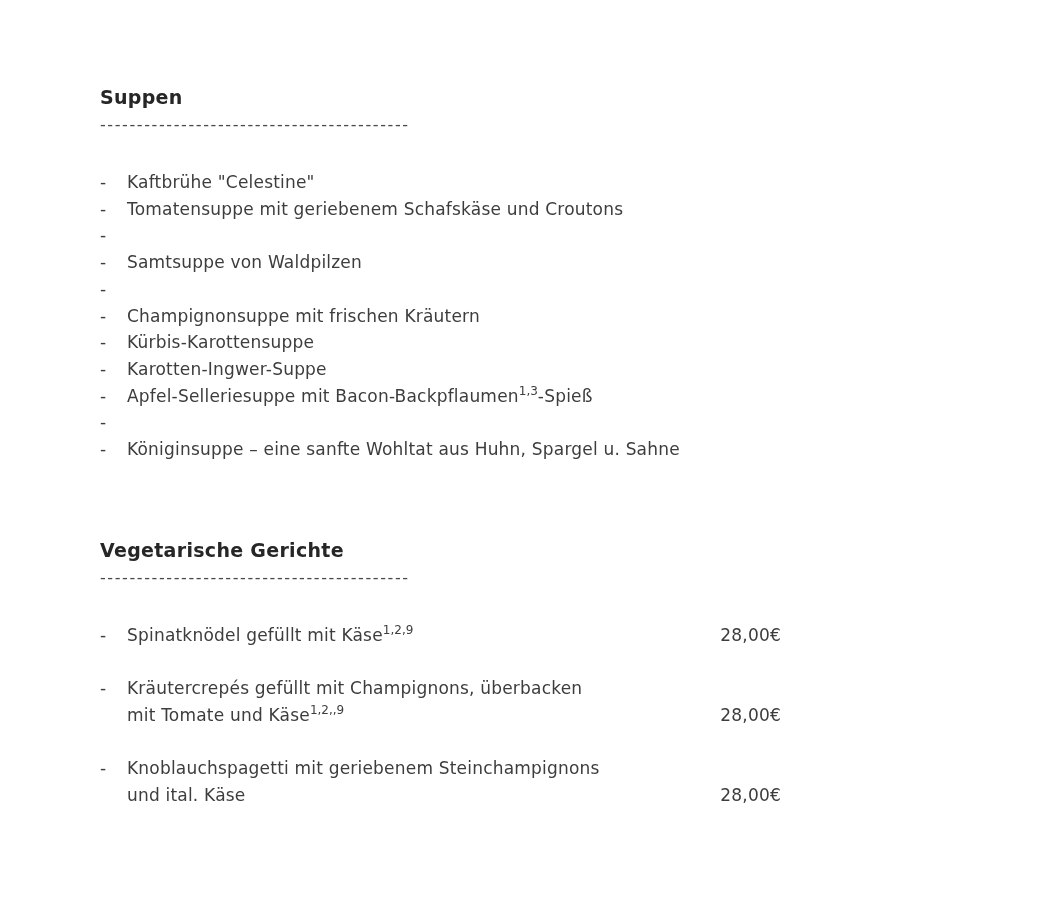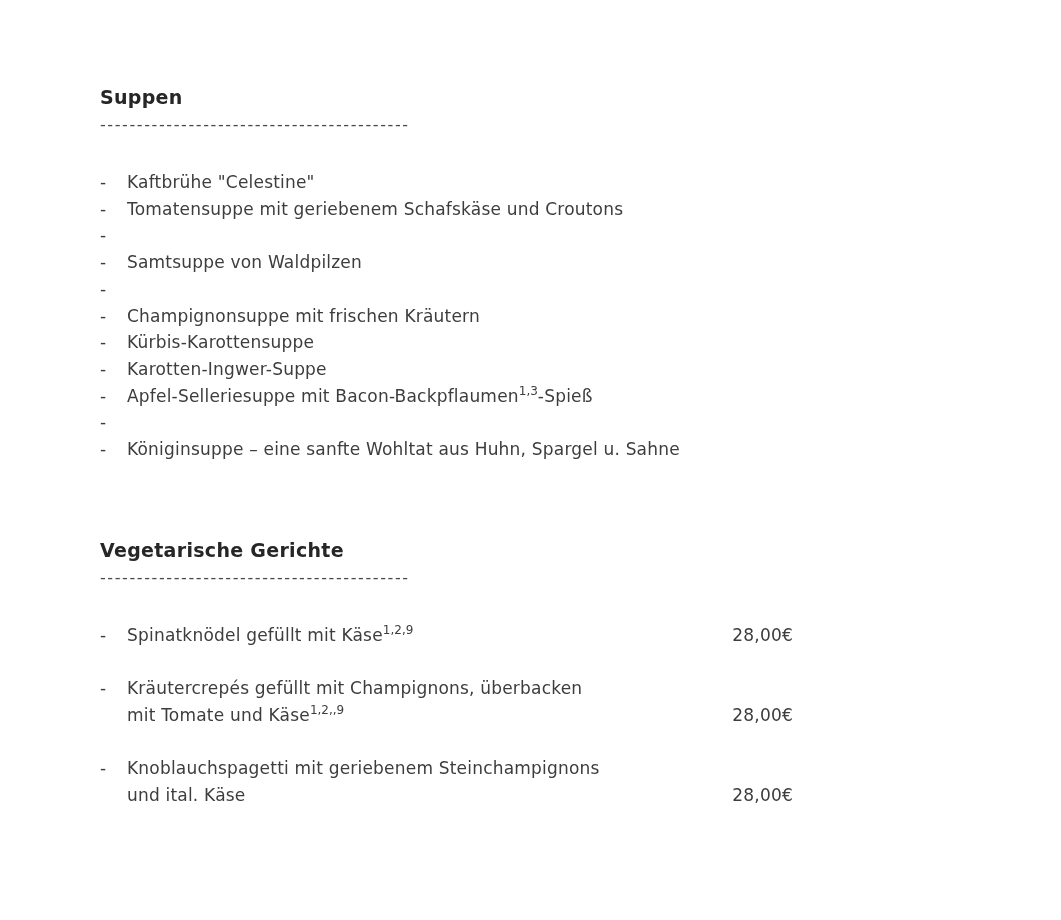--- a/index.html
+++ b/index.html
@@ -55,21 +55,21 @@
     width:693px;
     margin-bottom:26.5px;
     font-size:17px;
     line-height:26.7px;
     letter-spacing:.2px;
   }
   .vline{display:flex;}
   .vline2{padding-left:27px;}
   .price{
     position:absolute;
-    right:0;bottom:0;
+    right:12px;bottom:0;
     line-height:26.7px;
   }
 </style>
 </head>
 <body>
 
 <div class="page">
   <div class="content">
 
     <section>

